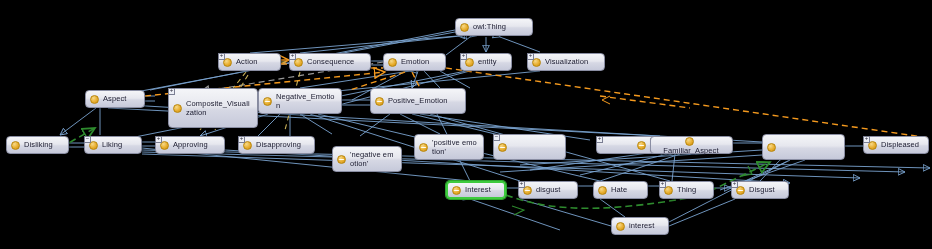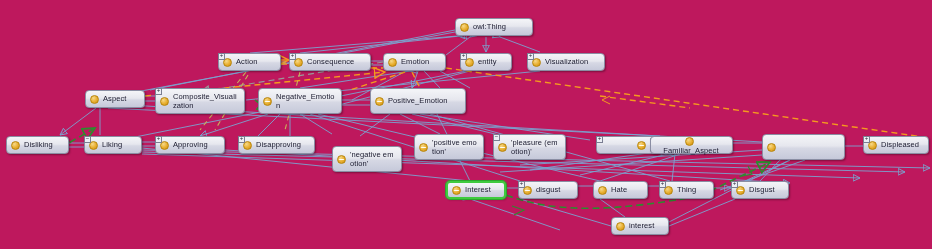--- a/index.html
+++ b/index.html
@@ -1,17 +1,17 @@
 <!DOCTYPE html>
 <html><head>
 <meta charset="utf-8">
 <style>
   html,body{margin:0;padding:0;background:#ffffff;}
   body{font-family:"Liberation Sans",sans-serif;}
-  #canvas{position:relative;width:932px;height:249px;background:#be185d;overflow:hidden;}
+  #canvas{position:relative;width:932px;height:249px;background:#000000;overflow:hidden;}
   #edges{position:absolute;left:0;top:0;width:932px;height:249px;}
   .node{
     position:absolute;
     box-sizing:border-box;
     border:1px solid #8a8ea3;
     border-radius:4px;
     background:linear-gradient(to bottom,#f4f5f8 0%,#e6e7ee 45%,#d6d8e4 55%,#c6c9da 100%);
     box-shadow:1px 1px 2px rgba(0,0,0,0.35);
     display:flex;
     align-items:center;
@@ -230,21 +230,21 @@
       </div>
       <div class="node" style="left: 527px; top: 53px; width: 78px; height: 18px;">
         <span class="plusbox"><i>+</i></span>
         <span class="ico"></span>
         <span class="nlabel">Visualization</span>
       </div>
       <div class="node" style="left: 85px; top: 90px; width: 60px; height: 18px;">
         <span class="ico"></span>
         <span class="nlabel">Aspect</span>
       </div>
-      <div class="node" style="left: 155px; top: 88px; width: 90px; height: 26px;">
+      <div class="node" style="left: 168px; top: 88px; width: 90px; height: 40px;">
         <span class="plusbox"><i>+</i></span>
         <span class="ico"></span>
         <span class="nlabel">Composite_Visualization</span>
       </div>
       <div class="node" style="left: 258px; top: 88px; width: 84px; height: 26px;">
         <span class="ico minus"></span>
         <span class="nlabel">Negative_Emotion</span>
       </div>
       <div class="node" style="left: 370px; top: 88px; width: 96px; height: 26px;">
         <span class="ico minus"></span>
@@ -273,21 +273,20 @@
         <span class="ico minus"></span>
         <span class="nlabel">'negative emotion'</span>
       </div>
       <div class="node" style="left: 414px; top: 134px; width: 70px; height: 26px;">
         <span class="ico minus"></span>
         <span class="nlabel">'positive emotion'</span>
       </div>
       <div class="node" style="left: 493px; top: 134px; width: 73px; height: 26px;">
         <span class="plusbox"><i>−</i></span>
         <span class="ico minus"></span>
-        <span class="nlabel">'pleasure (emotion)'</span>
       </div>
       <div class="node" style="left: 596px; top: 136px; width: 80px; height: 18px; padding-left: 40px;">
         <span class="plusbox"><i>+</i></span>
         <span class="ico minus"></span>
         <span class="nlabel">Pleased</span>
       </div>
       <div class="node" style="left: 650px; top: 136px; width: 83px; height: 18px; flex-direction: column;">
         <span class="ico"></span>
         <span class="nlabel">Familiar_Aspect</span>
       </div>

